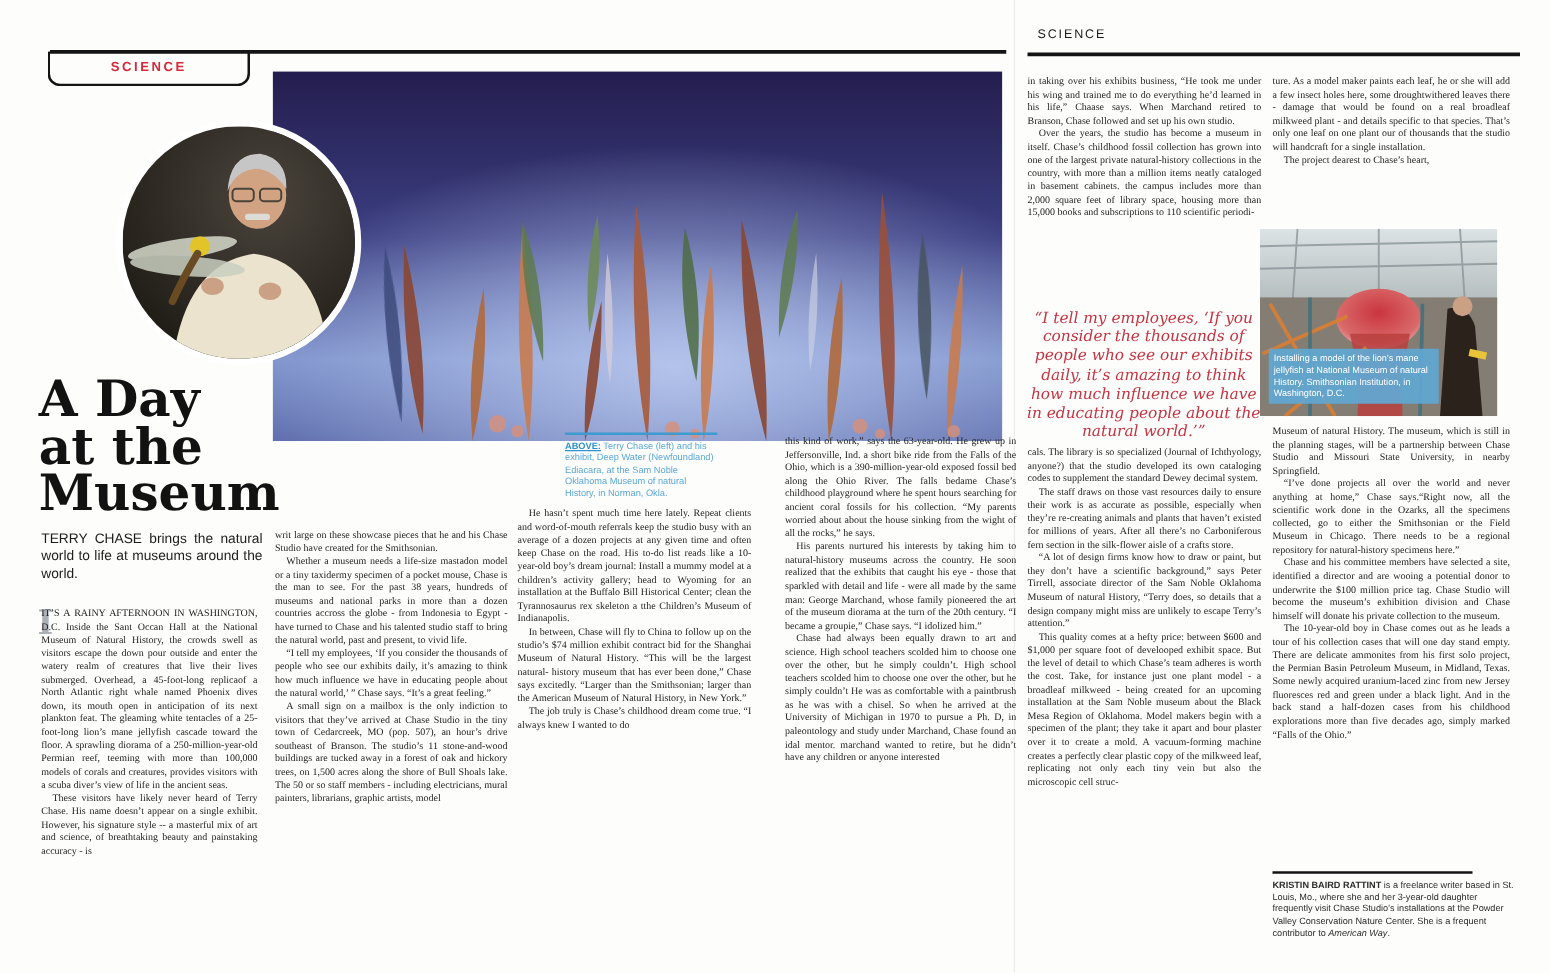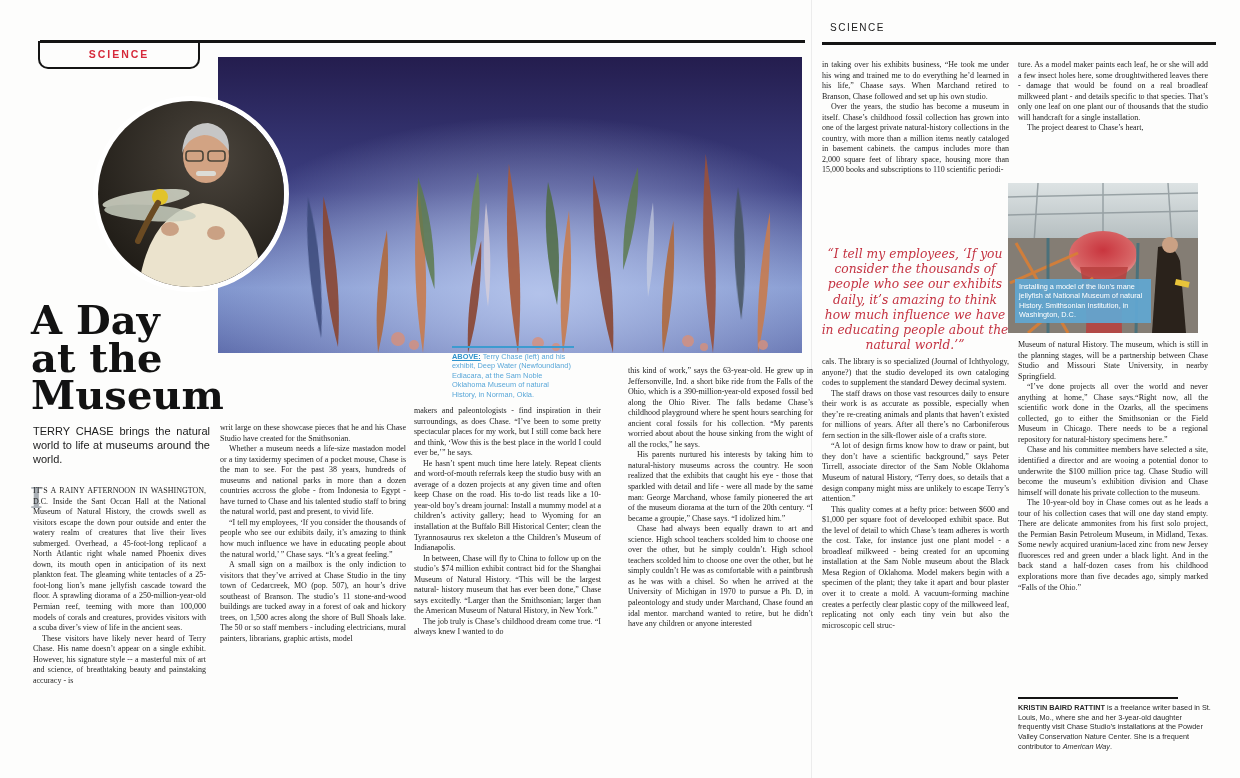--- a/index.html
+++ b/index.html
@@ -151,27 +151,26 @@
   <p class="ind">“I tell my employees, ‘If you consider the thousands of people who see our exhibits daily, it’s amazing to think how much influence we have in educating people about the natural world,’ ” Chase says. “It’s a great feeling.”</p>
   <p class="ind">A small sign on a mailbox is the only indiction to visitors that they’ve arrived at Chase Studio in the tiny town of Cedarcreek, MO (pop. 507), an hour’s drive southeast of Branson. The studio’s 11 stone-and-wood buildings are tucked away in a forest of oak and hickory trees, on 1,500 acres along the shore of Bull Shoals lake. The 50 or so staff members - including electricians, mural painters, librarians, graphic artists, model</p>
 </div>
 
 <div class="rule" style="left:452px;top:346px;width:122px;height:2px;background:#3d9bd0;"></div>
 <div class="mcap">
   <b>ABOVE:</b><span> Terry Chase (left) and his exhibit, Deep Water (Newfoundland) Ediacara, at the Sam Noble Oklahoma Museum of natural History, in Norman, Okla.</span>
 </div>
 
 <div class="col" style="left:414px;top:406px;width:187px;">
-  <p>makers and paleontologists - find inspiration in their surroundings, as does Chase. “I’ve been to some pretty spectacular places for my work, but I still come back here and think, ‘Wow this is the best place in the world I could ever be,’” he says.</p>
   <p class="ind">He hasn’t spent much time here lately. Repeat clients and word-of-mouth referrals keep the studio busy with an average of a dozen projects at any given time and often keep Chase on the road. His to-do list reads like a 10-year-old boy’s dream journal: Install a mummy model at a children’s activity gallery; head to Wyoming for an installation at the Buffalo Bill Historical Center; clean the Tyrannosaurus rex skeleton a tthe Children’s Museum of Indianapolis.</p>
   <p class="ind">In between, Chase will fly to China to follow up on the studio’s $74 million exhibit contract bid for the Shanghai Museum of Natural History. “This will be the largest natural- history museum that has ever been done,” Chase says excitedly. “Larger than the Smithsonian; larger than the American Museum of Natural History, in New York.”</p>
   <p class="ind">The job truly is Chase’s childhood dream come true. “I always knew I wanted to do</p>
 </div>
 
-<div class="col" style="left:628px;top:366px;width:185px;">
+<div class="col" style="left:628px;top:348px;width:185px;">
   <p>this kind of work,” says the 63-year-old. He grew up in Jeffersonville, Ind. a short bike ride from the Falls of the Ohio, which is a 390-million-year-old exposed fossil bed along the Ohio River. The falls bedame Chase’s childhood playground where he spent hours searching for ancient coral fossils for his collection. “My parents worried about about the house sinking from the wight of all the rocks,” he says.</p>
   <p class="ind">His parents nurtured his interests by taking him to natural-history museums across the country. He soon realized that the exhibits that caught his eye - those that sparkled with detail and life - were all made by the same man: George Marchand, whose family pioneered the art of the museum diorama at the turn of the 20th century. “I became a groupie,” Chase says. “I idolized him.”</p>
   <p class="ind">Chase had always been equally drawn to art and science. High school teachers scolded him to choose one over the other, but he simply couldn’t. High school teachers scolded him to choose one over the other, but he simply couldn’t He was as comfortable with a paintbrush as he was with a chisel. So when he arrived at the University of Michigan in 1970 to pursue a Ph. D, in paleontology and study under Marchand, Chase found an idal mentor. marchand wanted to retire, but he didn’t have any children or anyone interested</p>
 </div>
 
 <div class="col" style="left:822px;top:60px;width:187px;">
   <p>in taking over his exhibits business, “He took me under his wing and trained me to do everything he’d learned in his life,” Chaase says. When Marchand retired to Branson, Chase followed and set up his own studio.</p>
   <p class="ind">Over the years, the studio has become a museum in itself. Chase’s childhood fossil collection has grown into one of the largest private natural-history collections in the country, with more than a million items neatly cataloged in basement cabinets. the campus includes more than 2,000 square feet of library space, housing more than 15,000 books and subscriptions to 110 scientific periodi-</p>
 </div>
 

